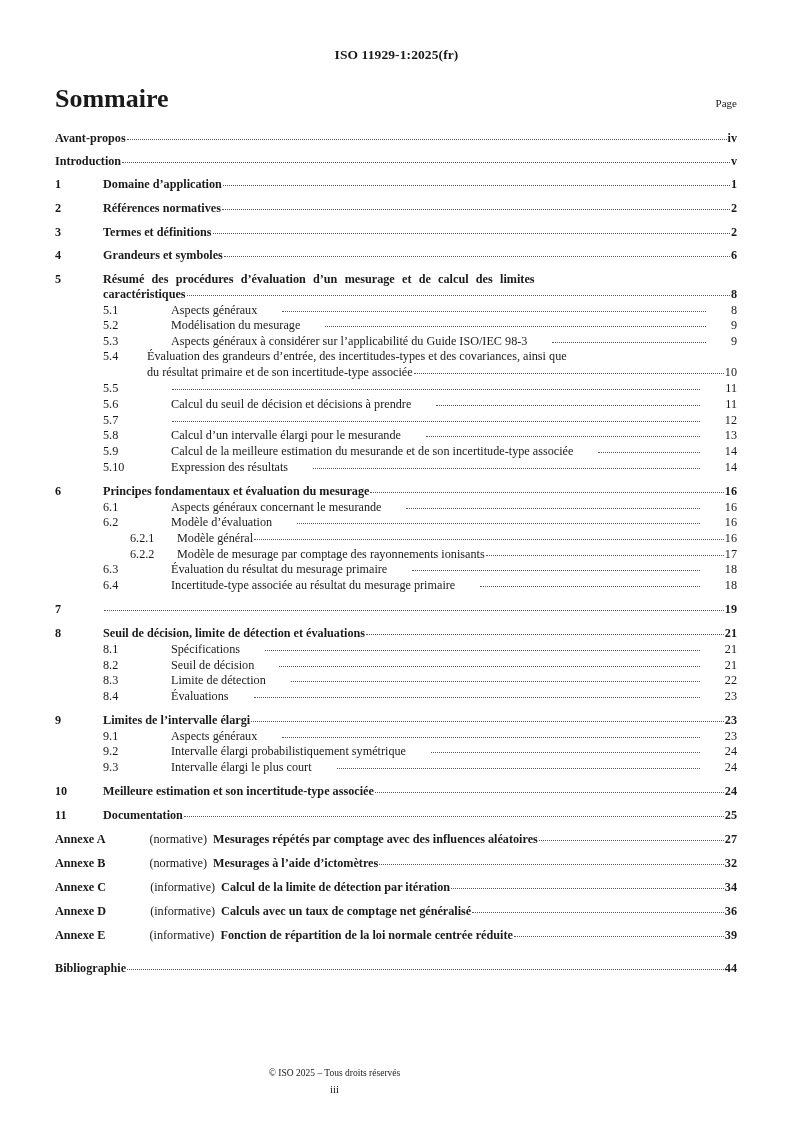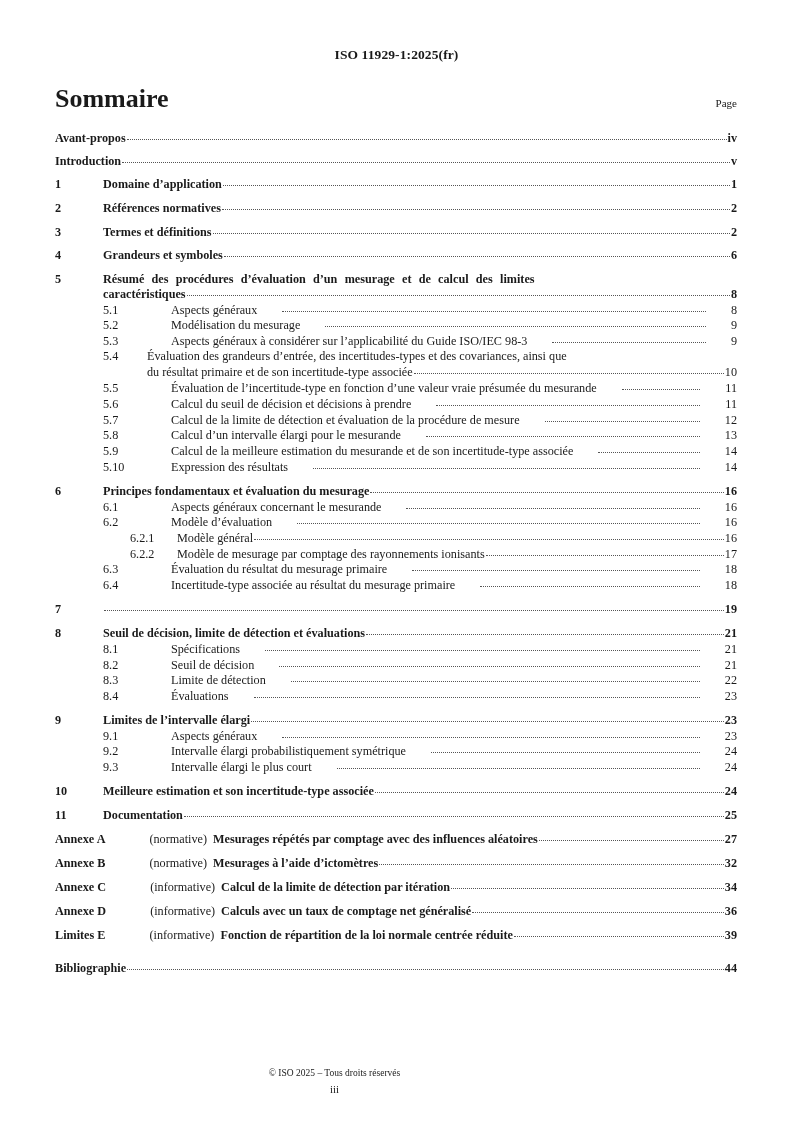--- a/index.html
+++ b/index.html
@@ -123,33 +123,31 @@
 
   <div class="wrap-first" style="top:349px; left:103px;">5.4</div>
   <div class="wrap-first" style="top:349px; left:147px;">Évaluation des grandeurs d’entrée, des incertitudes-types et des covariances, ainsi que</div>
   <div class="entry" style="top:365px; left:147px; width:590px;">
     <span class="text">du résultat primaire et de son incertitude-type associée</span>
     <span class="leader"></span>
     <span class="pg">10</span>
   </div>
   <div class="entry lvl2" style="top:381px">
     <span class="num">5.5</span>
-    <span class="text">Évaluation de l’incertitude-type en fonction d’une valeur vraie présumée du mesurande</span>
     <span class="leader"></span>
     <span class="pg">11</span>
   </div>
   <div class="entry lvl2" style="top:397px">
     <span class="num">5.6</span>
     <span class="text">Calcul du seuil de décision et décisions à prendre</span>
     <span class="leader"></span>
     <span class="pg">11</span>
   </div>
   <div class="entry lvl2" style="top:413px">
     <span class="num">5.7</span>
-    <span class="text">Calcul de la limite de détection et évaluation de la procédure de mesure</span>
     <span class="leader"></span>
     <span class="pg">12</span>
   </div>
   <div class="entry lvl2" style="top:428px">
     <span class="num">5.8</span>
     <span class="text">Calcul d’un intervalle élargi pour le mesurande</span>
     <span class="leader"></span>
     <span class="pg">13</span>
   </div>
   <div class="entry lvl2" style="top:444px">
@@ -305,21 +303,21 @@
     <span class="pg">34</span>
   </div>
   <div class="entry bold lvl0 annex" style="top:904px">
     <span class="text">Annexe D</span>
     <span class="text kind" style="margin-left:4px;">(informative)</span>
     <span class="text" style="margin-left:6px;">Calculs avec un taux de comptage net généralisé</span>
     <span class="leader"></span>
     <span class="pg">36</span>
   </div>
   <div class="entry bold lvl0 annex" style="top:928px">
-    <span class="text">Limites E</span>
+    <span class="text">Annexe E</span>
     <span class="text kind" style="margin-left:4px;">(informative)</span>
     <span class="text" style="margin-left:6px;">Fonction de répartition de la loi normale centrée réduite</span>
     <span class="leader"></span>
     <span class="pg">39</span>
   </div>
 
   <div class="entry bold lvl0" style="top:961px">
     <span class="text">Bibliographie</span>
     <span class="leader"></span>
     <span class="pg">44</span>

